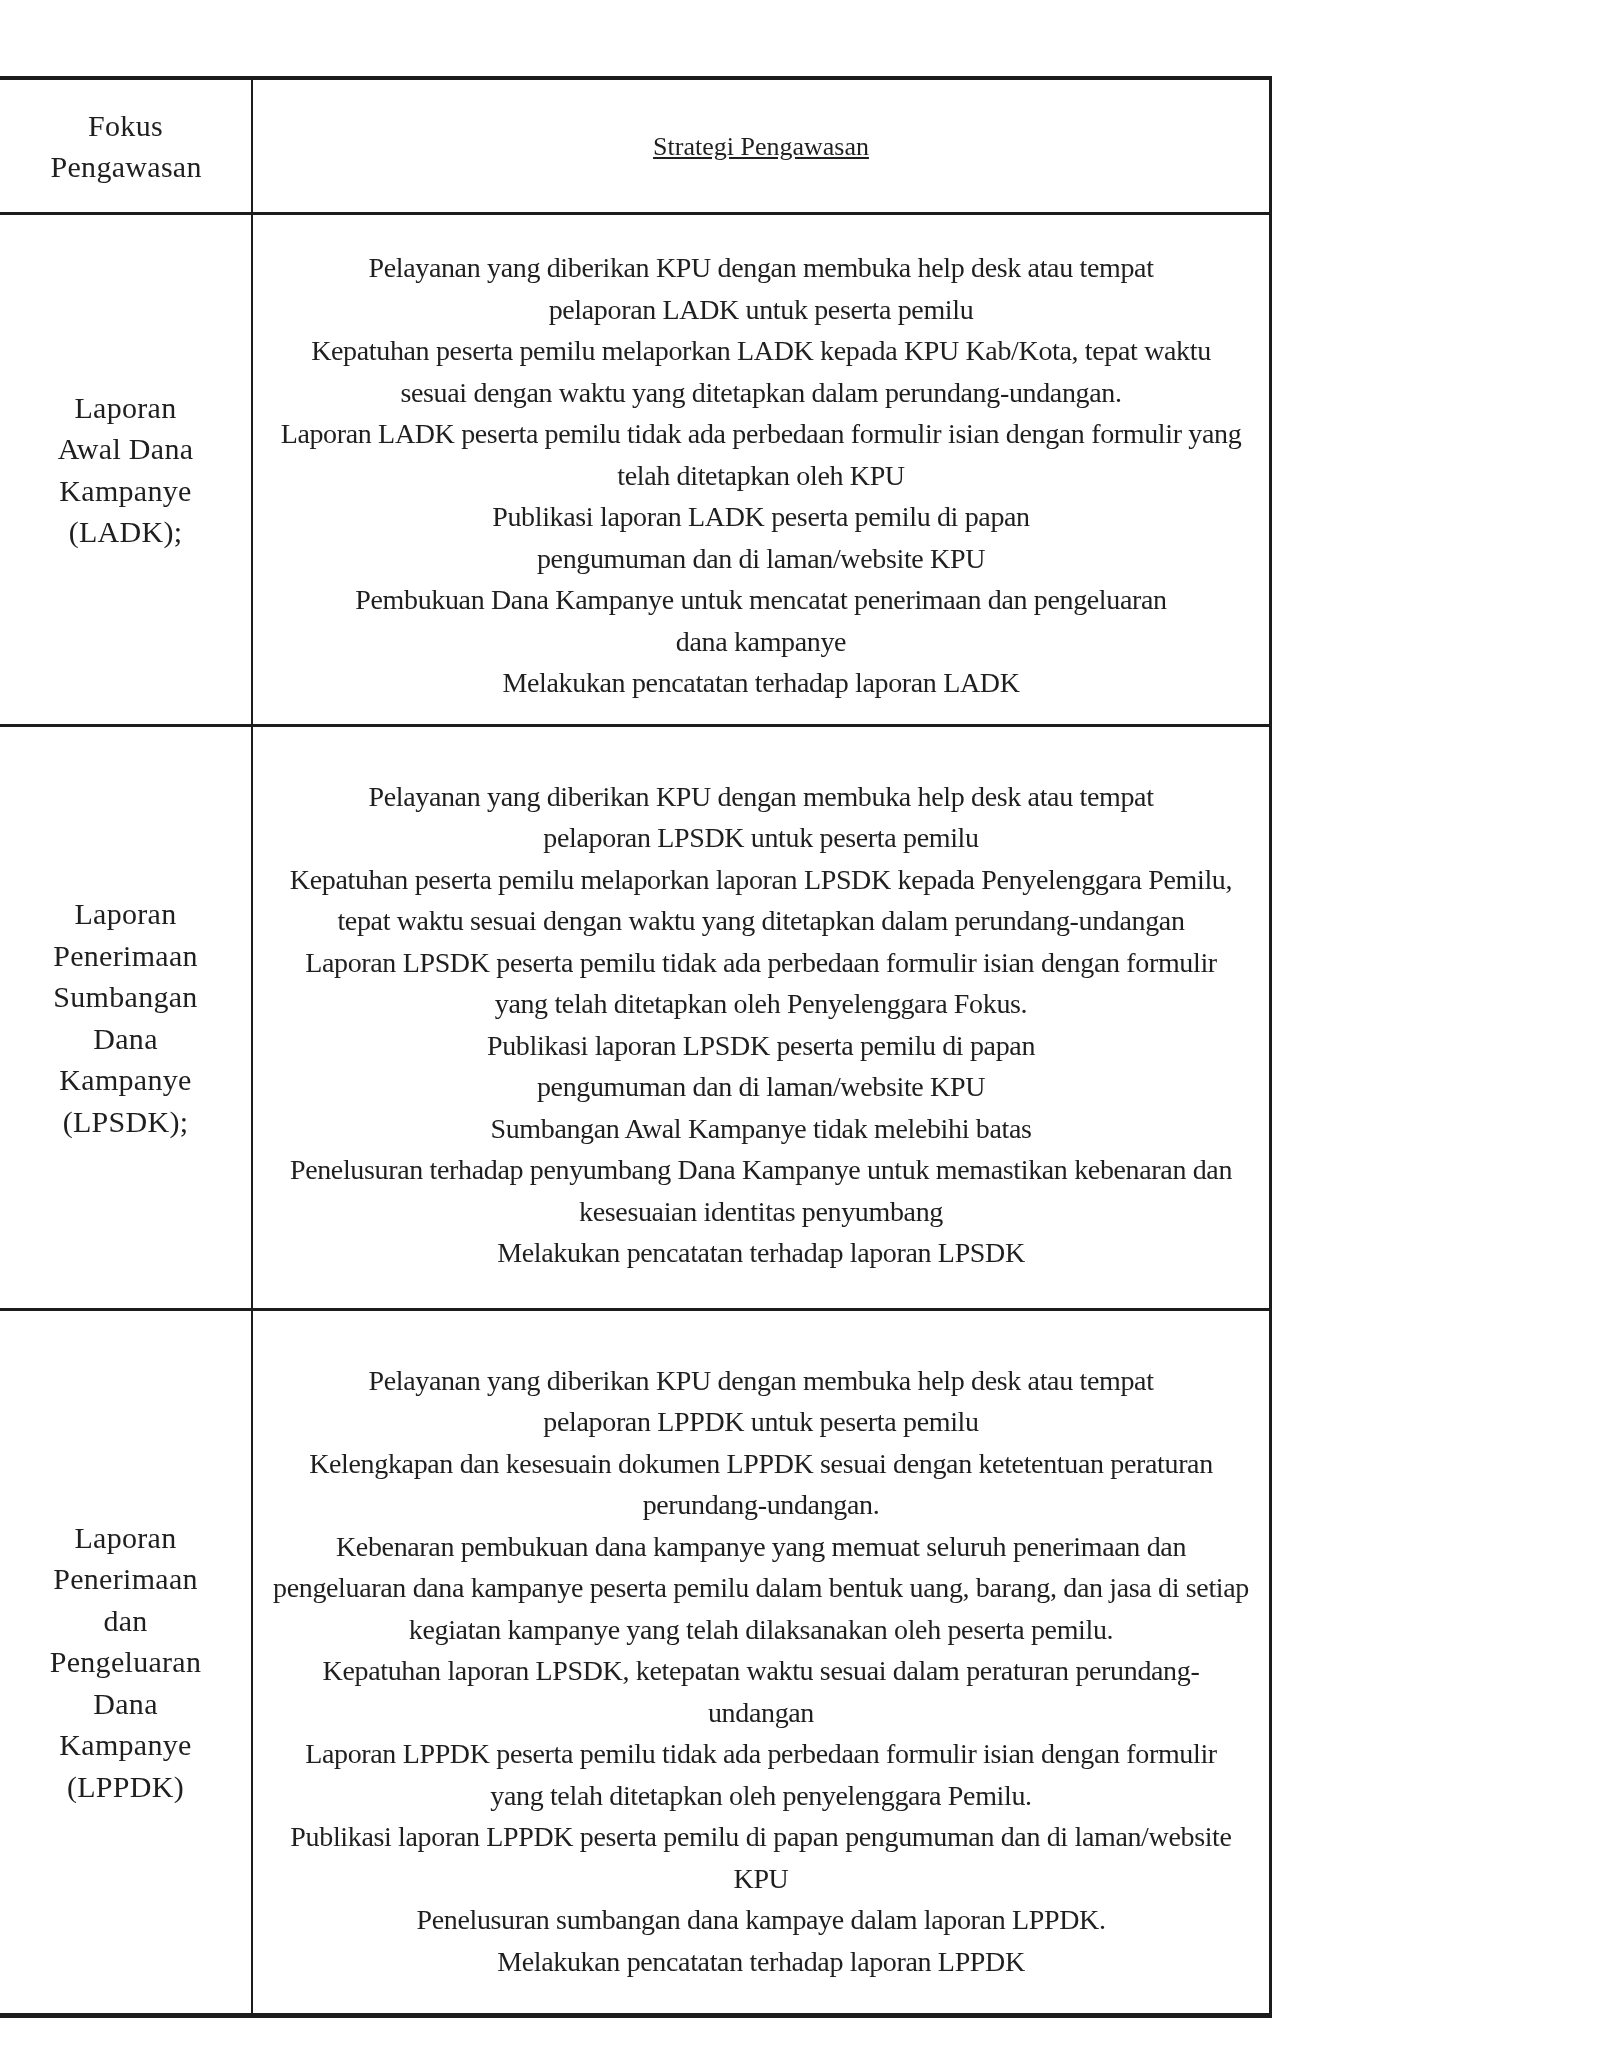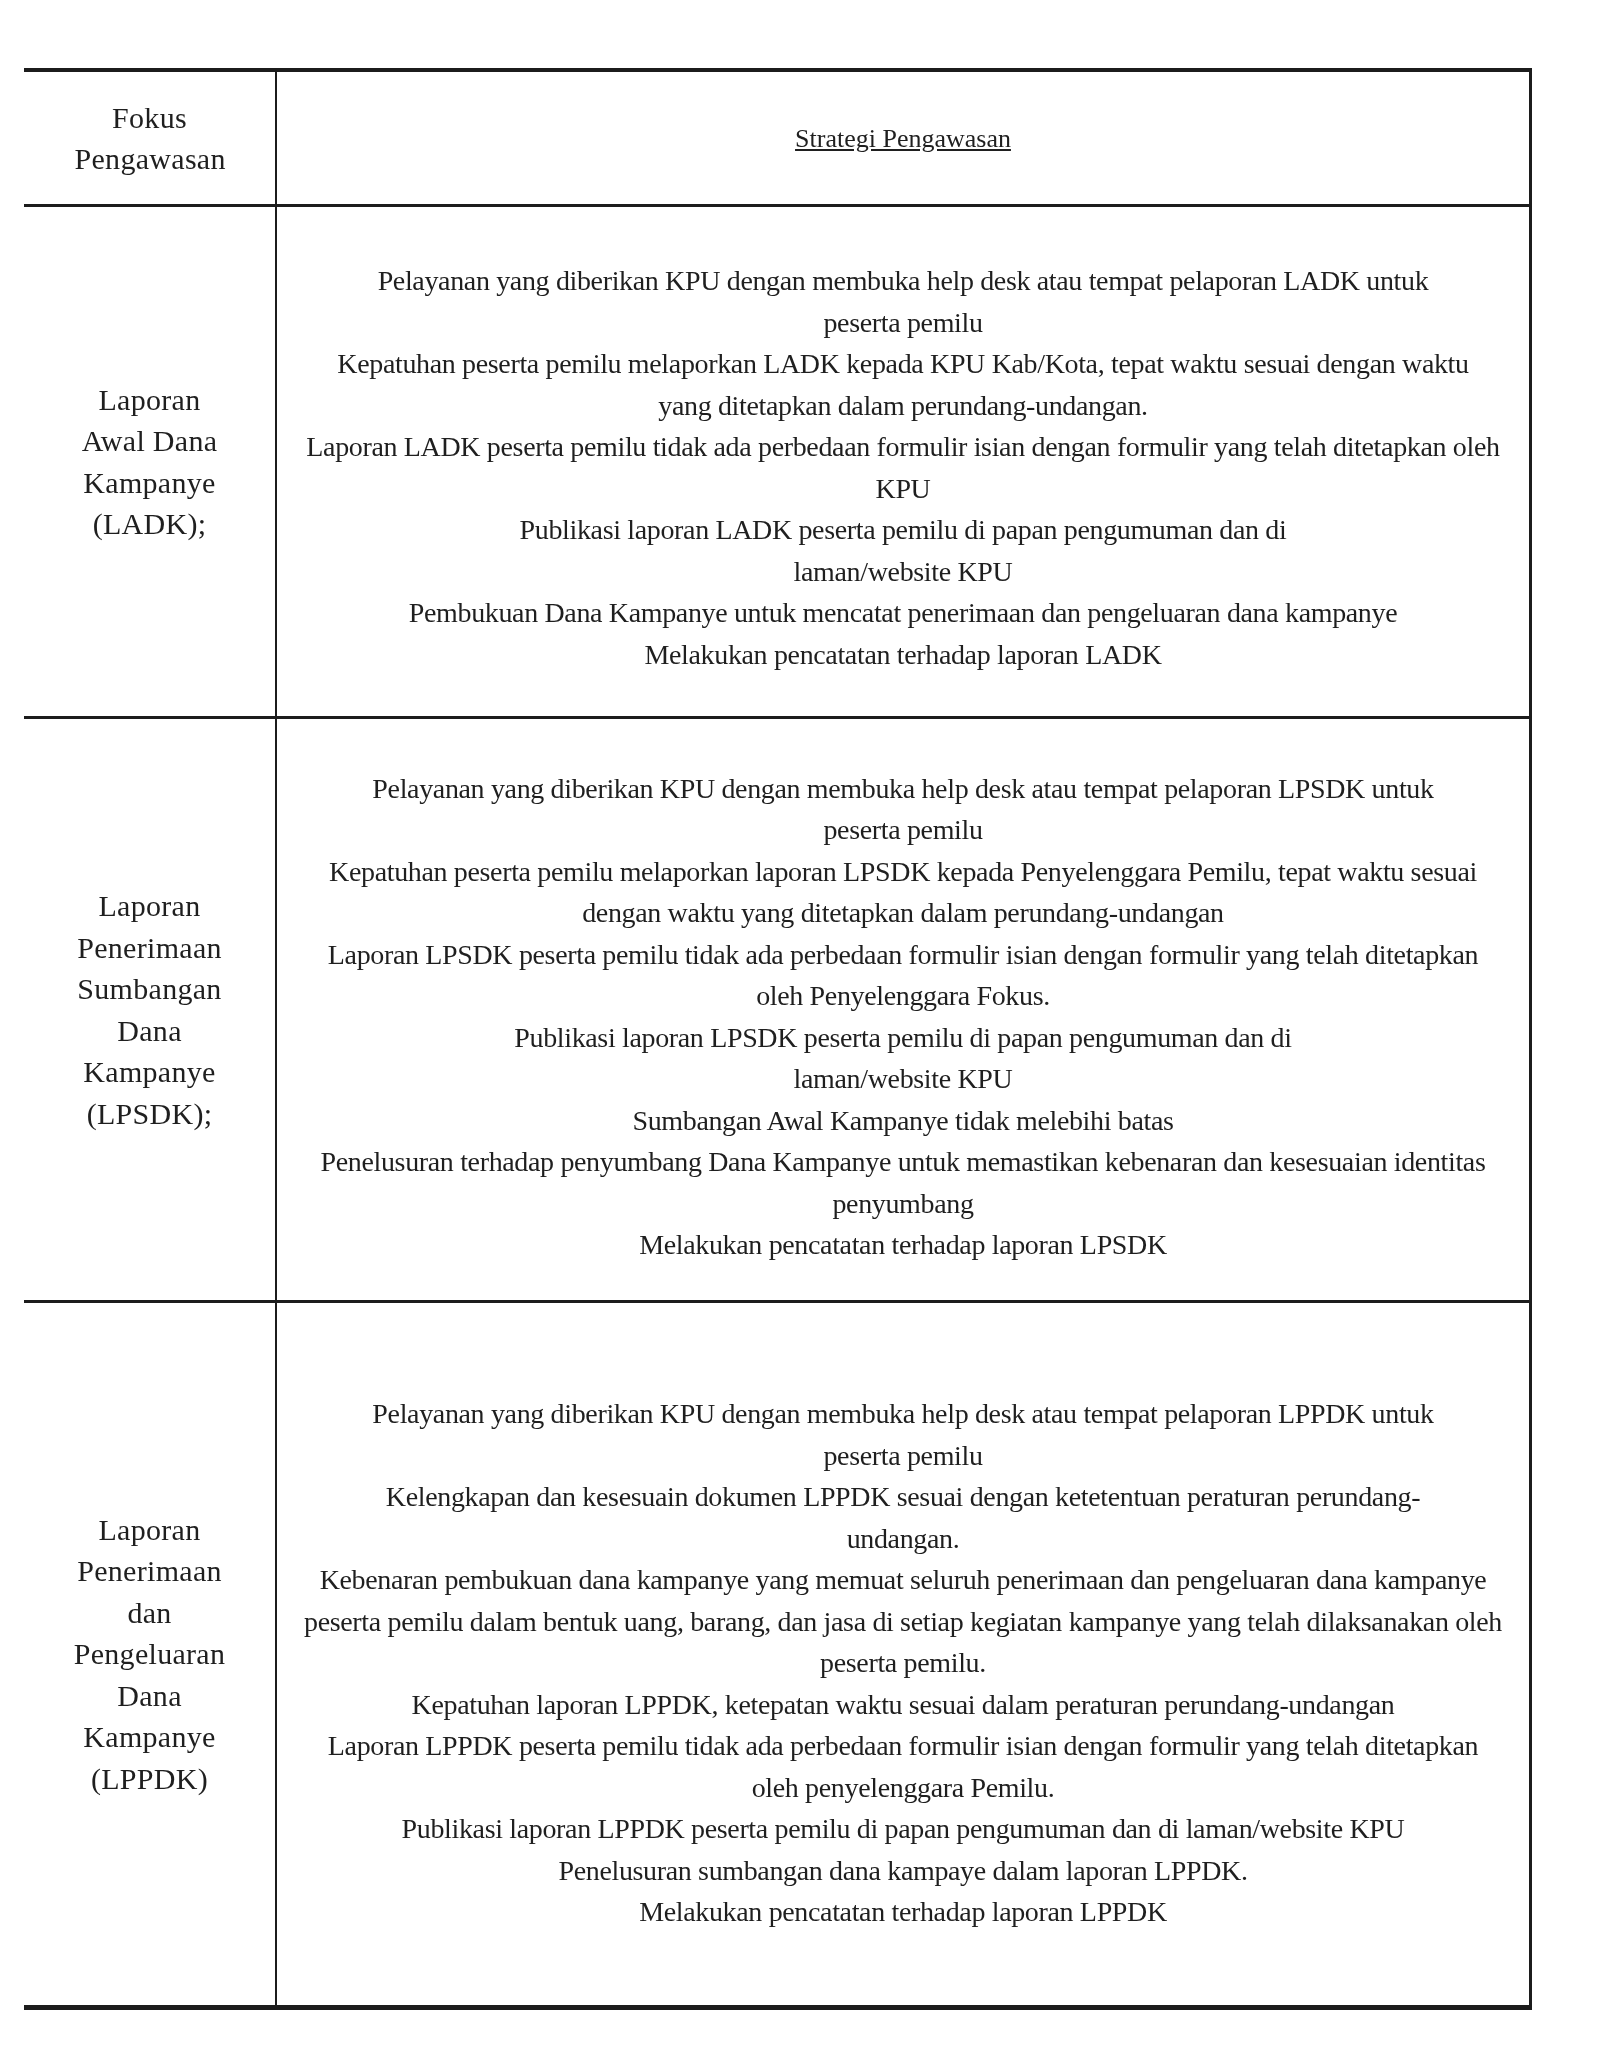--- a/index.html
+++ b/index.html
@@ -2,25 +2,24 @@
 <html><head>
 <meta charset="utf-8">
 <style>
   html, body { margin: 0; padding: 0; background: #ffffff; }
   body {
     width: 1605px; height: 2047px; position: relative; overflow: hidden;
     font-family: "Liberation Serif", "DejaVu Serif", serif;
     color: #1f1f1f;
   }
   .doc-table {
-    position: absolute; left: 0; top: 68px;
-    width: 1508px;
+    position: absolute; left: 0; top: 76px;
+    width: 1272px;
     border-collapse: collapse;
     table-layout: fixed;
-    margin-left: 24px;
   }
   .doc-table td, .doc-table th {
     padding: 0; vertical-align: middle; text-align: center;
     font-weight: normal;
   }
   .col-focus { width: 251px; border-right: 2px solid #1c1c1c; }
   .col-strategy { border-right: 3px solid #1c1c1c; }
   .head-row th { border-top: 4px solid #1c1c1c; border-bottom: 3px solid #1c1c1c; height: 132px; }
   .head-row th.col-focus { font-size: 30px; line-height: 41px; }
   .head-row th.col-strategy { font-size: 26px; line-height: 41px; text-decoration: underline; }
@@ -90,21 +89,21 @@
     </tr>
     <tr class="body-row row-lppdk last">
       <td class="col-focus">
         <div class="focus-text" style="width:170px;margin:0 auto;padding:0;">Laporan Penerimaan dan Pengeluaran Dana Kampanye (LPPDK)</div>
       </td>
       <td class="col-strategy">
         <ul class="strategy-list">
           <li style="padding:0 50px;">Pelayanan yang diberikan KPU dengan membuka help desk atau tempat pelaporan LPPDK untuk peserta pemilu</li>
           <li style="padding:0 40px;">Kelengkapan dan kesesuain dokumen LPPDK sesuai dengan ketetentuan peraturan perundang-undangan.</li>
           <li>Kebenaran pembukuan dana kampanye yang memuat seluruh penerimaan dan pengeluaran dana kampanye peserta pemilu dalam bentuk uang, barang, dan jasa di setiap kegiatan kampanye yang telah dilaksanakan oleh peserta pemilu.</li>
-          <li style="padding:0 50px;">Kepatuhan laporan LPPDK, ketepatan waktu sesuai dalam peraturan perundang-undangan</li>
+          <li style="padding:0 50px;">Kepatuhan laporan LPSDK, ketepatan waktu sesuai dalam peraturan perundang-undangan</li>
           <li style="padding:0 30px;">Laporan LPPDK peserta pemilu tidak ada perbedaan formulir isian dengan formulir yang telah ditetapkan oleh penyelenggara Pemilu.</li>
           <li>Publikasi laporan LPPDK peserta pemilu di papan pengumuman dan di laman/website KPU</li>
           <li>Penelusuran sumbangan dana kampaye dalam laporan LPPDK.</li>
           <li>Melakukan pencatatan terhadap laporan LPPDK</li>
         </ul>
       </td>
     </tr>
   </tbody>
 </table>
 

